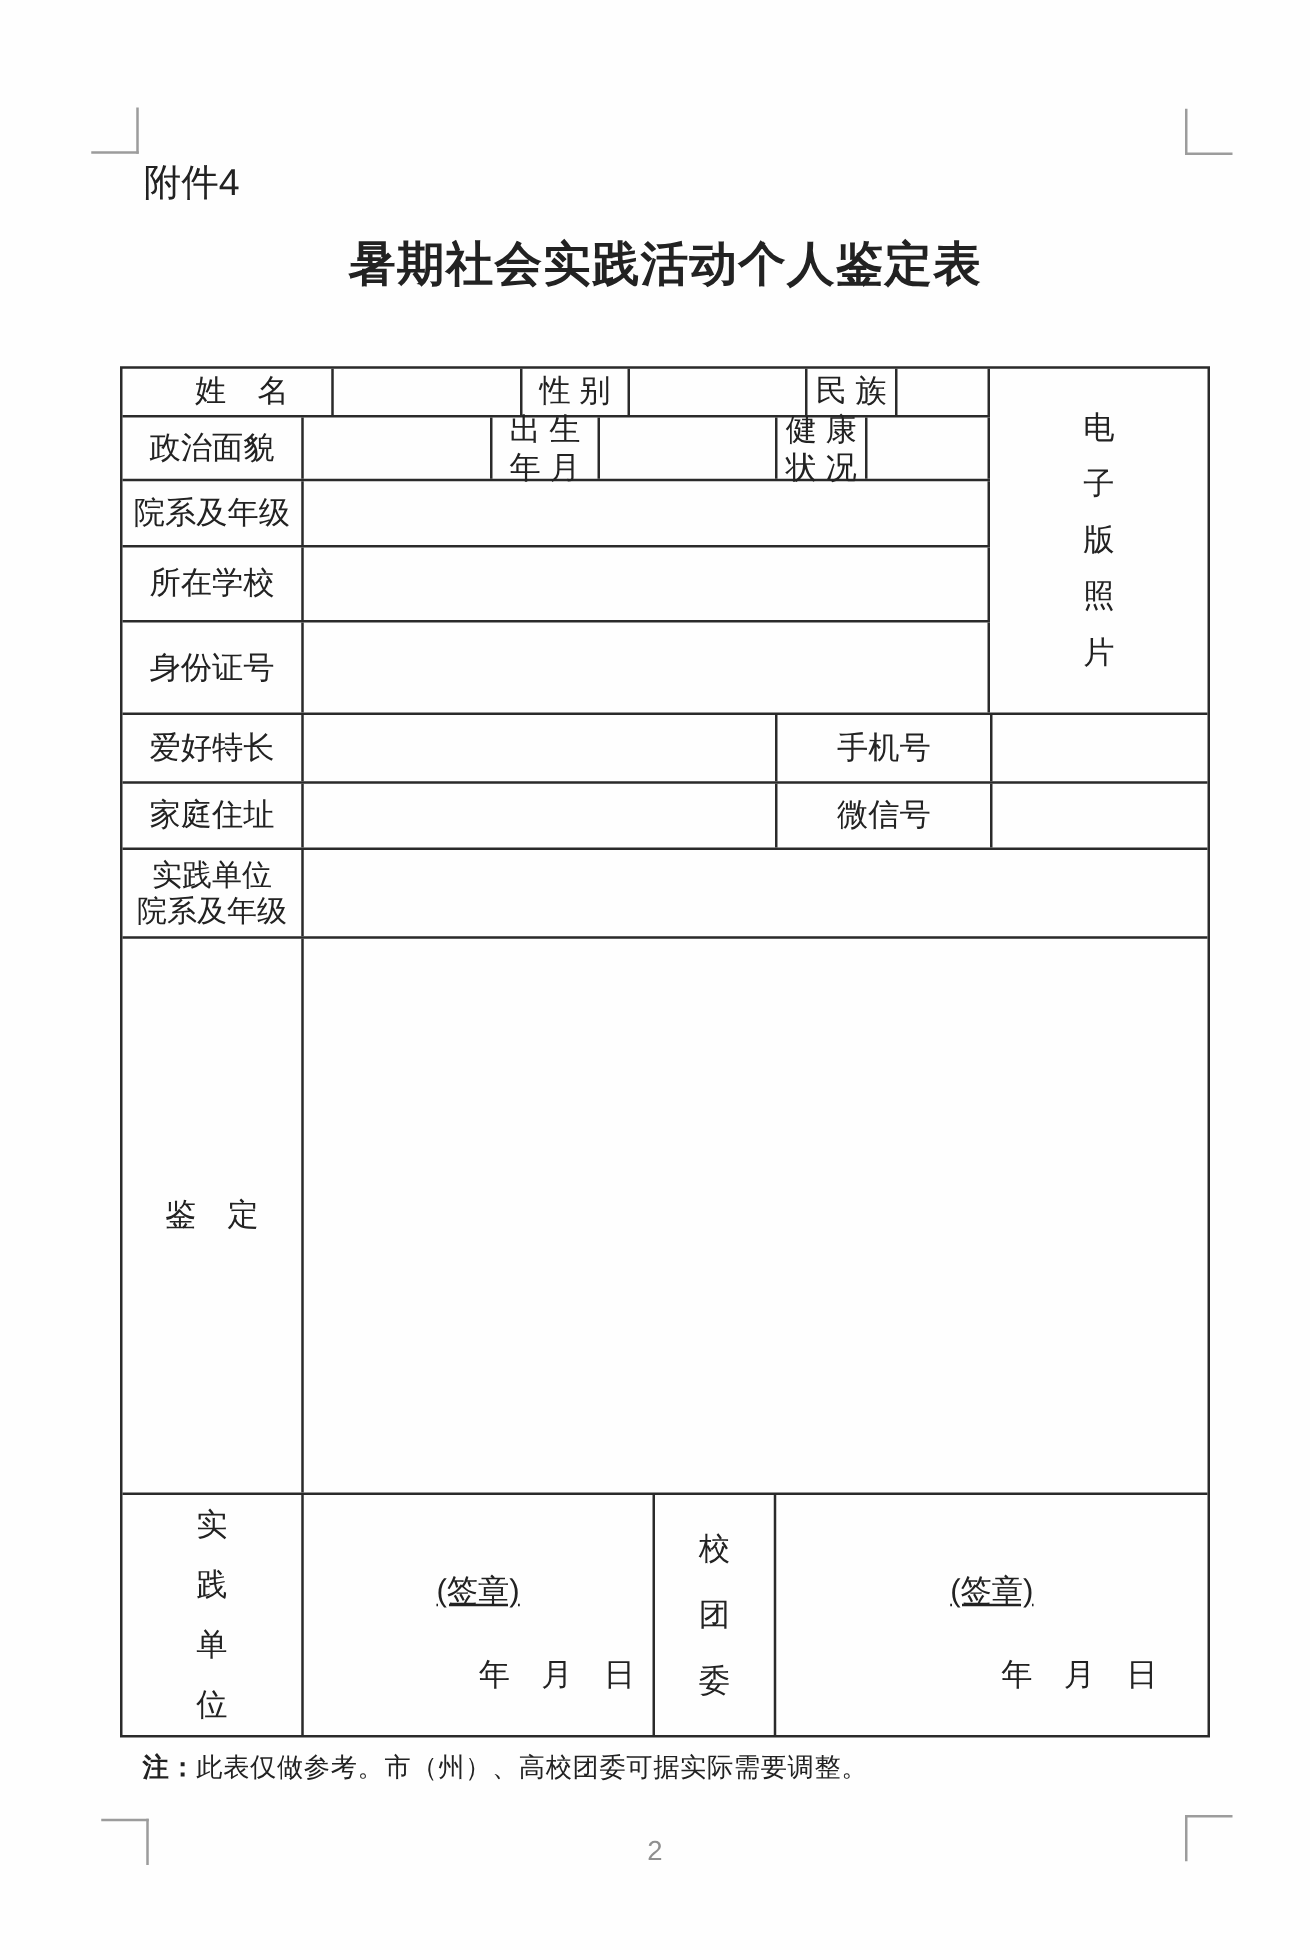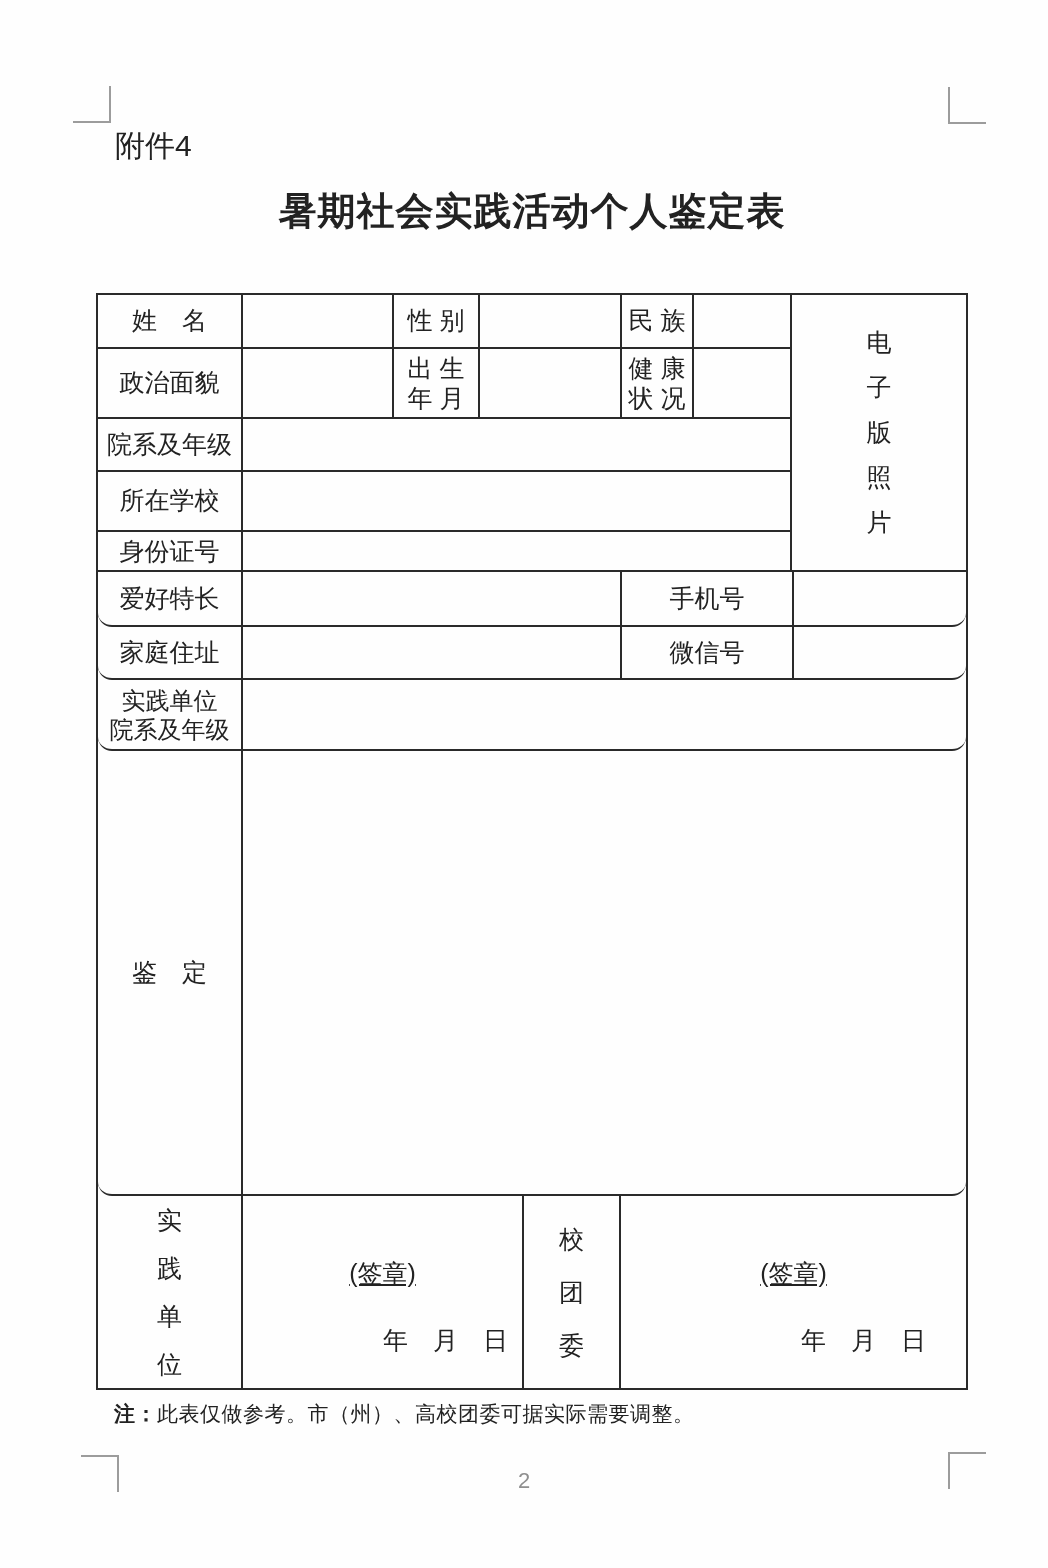--- a/index.html
+++ b/index.html
@@ -34,29 +34,29 @@
   .cell { border-right:2px solid #2a2a2a; display:flex; align-items:center; justify-content:center;
           font-size:25px; line-height:1.25; }
   .cell:last-child { border-right:none; }
 
   
   .sec-a { display:flex; height:279px; border-bottom:2px solid #2a2a2a; }
   .a-left { width:694px; display:flex; flex-direction:column; }
   .a-row { display:flex; border-bottom:2px solid #2a2a2a; }
   .a-row:last-child { border-bottom:none; flex:1; }
   .a-left .cell:last-child { border-right:2px solid #2a2a2a; } 
-  .r1 { height:54px; } .r2 { height:70px; } .r3 { height:60px; } .r4 { height:53px; }
+  .r1 { height:39px;padding-left:24px; } .r2 { height:51px; } .r3 { height:60px; } .r4 { height:53px; }
   .w-label1 { width:145px; } .w-val1 { width:151px; } .w-label2 { width:86px; }
   .w-val2 { width:142px; } .w-label3 { width:72px; } .w-fill { flex:1; }
 
   .photo-cell { flex:1; display:flex; flex-direction:column; align-items:center;
                 justify-content:center; font-size:25px; line-height:45px; }
 
   
-  .row { display:flex; border-bottom:2px solid #2a2a2a;border-radius:14px; }
+  .row { display:flex; border-bottom:2px solid #2a2a2a; }
   .r6 { height:55px; } .r7 { height:53px; } .r8 { height:72px; } .r9 { height:447px;gap:31px; }
   .r10 { flex:1; border-bottom:none; }
   .w-hval { width:379px; } .w-hlabel { width:172px; }
 
   .two-line { text-align:center; line-height:30px; }
   .two-line.small { font-size:24px; line-height:29px; }
 
   
   .w-seal1 { width:281px; } .w-committee { width:97px; }
   .v-label { display:flex; flex-direction:column; align-items:center; justify-content:center; }

